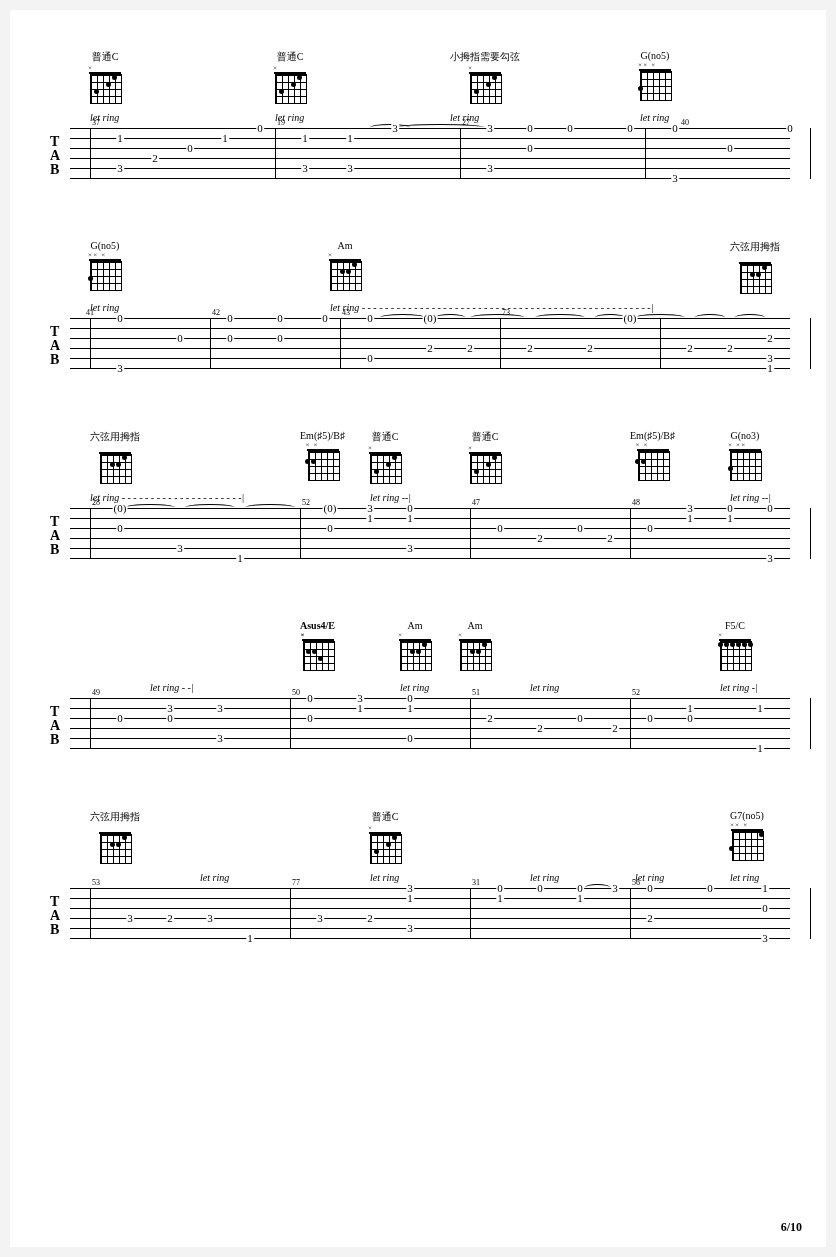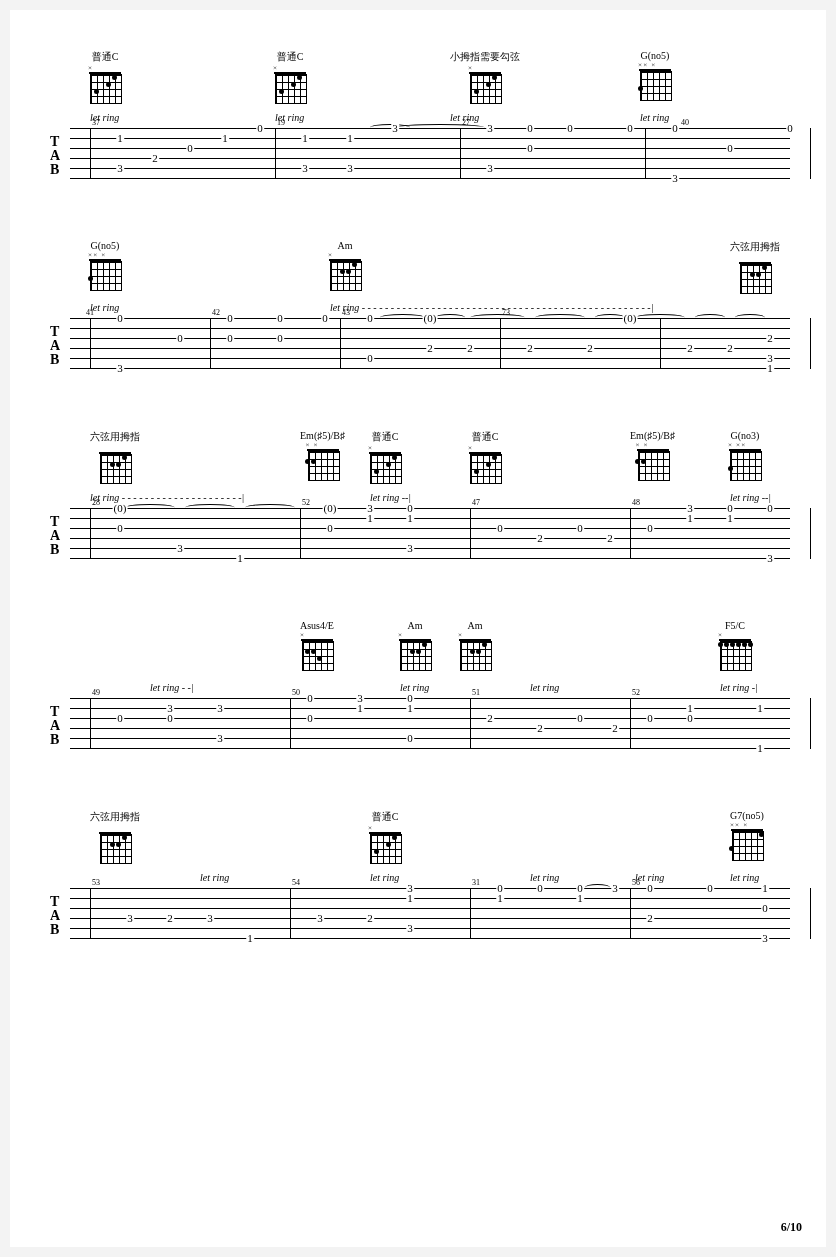--- a/index.html
+++ b/index.html
@@ -446,21 +446,21 @@
             <div class="fret" style="left: 620px; top: 5px;">1</div>
             <div class="fret" style="left: 660px; top: -5px;">0</div>
             <div class="fret" style="left: 660px; top: 5px;">1</div>
             <div class="fret" style="left: 700px; top: -5px;">0</div>
             <div class="fret" style="left: 700px; top: 45px;">3</div>
           </div>
         </div>
       </div>
       <div class="system" style="top: 610px;">
         <div class="chord-row">
-          <div class="chord-box" style="left: 250px;">
+          <div class="chord-box" style="left: 250px; font-weight: bold;">
             <div class="chord-name">Asus4/E</div>
             <div class="chord-grid">
               <div class="mutes" style="letter-spacing: 1.2px;">×     </div>
               <div class="nut"></div>
               <div class="frets"></div>
               <div class="dot" style="left: 15.5px; top: 23px;"></div>
               <div class="dot" style="left: 9.5px; top: 16px;"></div>
               <div class="dot" style="left: 3.5px; top: 16px;"></div>
             </div>
           </div>
@@ -595,21 +595,21 @@
             <div>A</div>
             <div>B</div>
           </div>
           <div class="tab-lines">
             <div class="barline" style="left: 20px;"></div>
             <div class="barline" style="left: 220px;"></div>
             <div class="barline" style="left: 400px;"></div>
             <div class="barline" style="left: 560px;"></div>
             <div class="barline" style="left: 740px;"></div>
             <div class="barnum" style="left: 22px;">53</div>
-            <div class="barnum" style="left: 222px;">54</div>
+            <div class="barnum" style="left: 222px;">77</div>
             <div class="barnum" style="left: 402px;">31</div>
             <div class="barnum" style="left: 562px;">56</div>
             <div class="tie" style="left: 515px; width: 25px;"></div>
             <div class="fret" style="left: 60px; top: 25px;">3</div>
             <div class="fret" style="left: 100px; top: 25px;">2</div>
             <div class="fret" style="left: 140px; top: 25px;">3</div>
             <div class="fret" style="left: 180px; top: 45px;">1</div>
             <div class="fret" style="left: 250px; top: 25px;">3</div>
             <div class="fret" style="left: 300px; top: 25px;">2</div>
             <div class="fret" style="left: 340px; top: -5px;">3</div>

